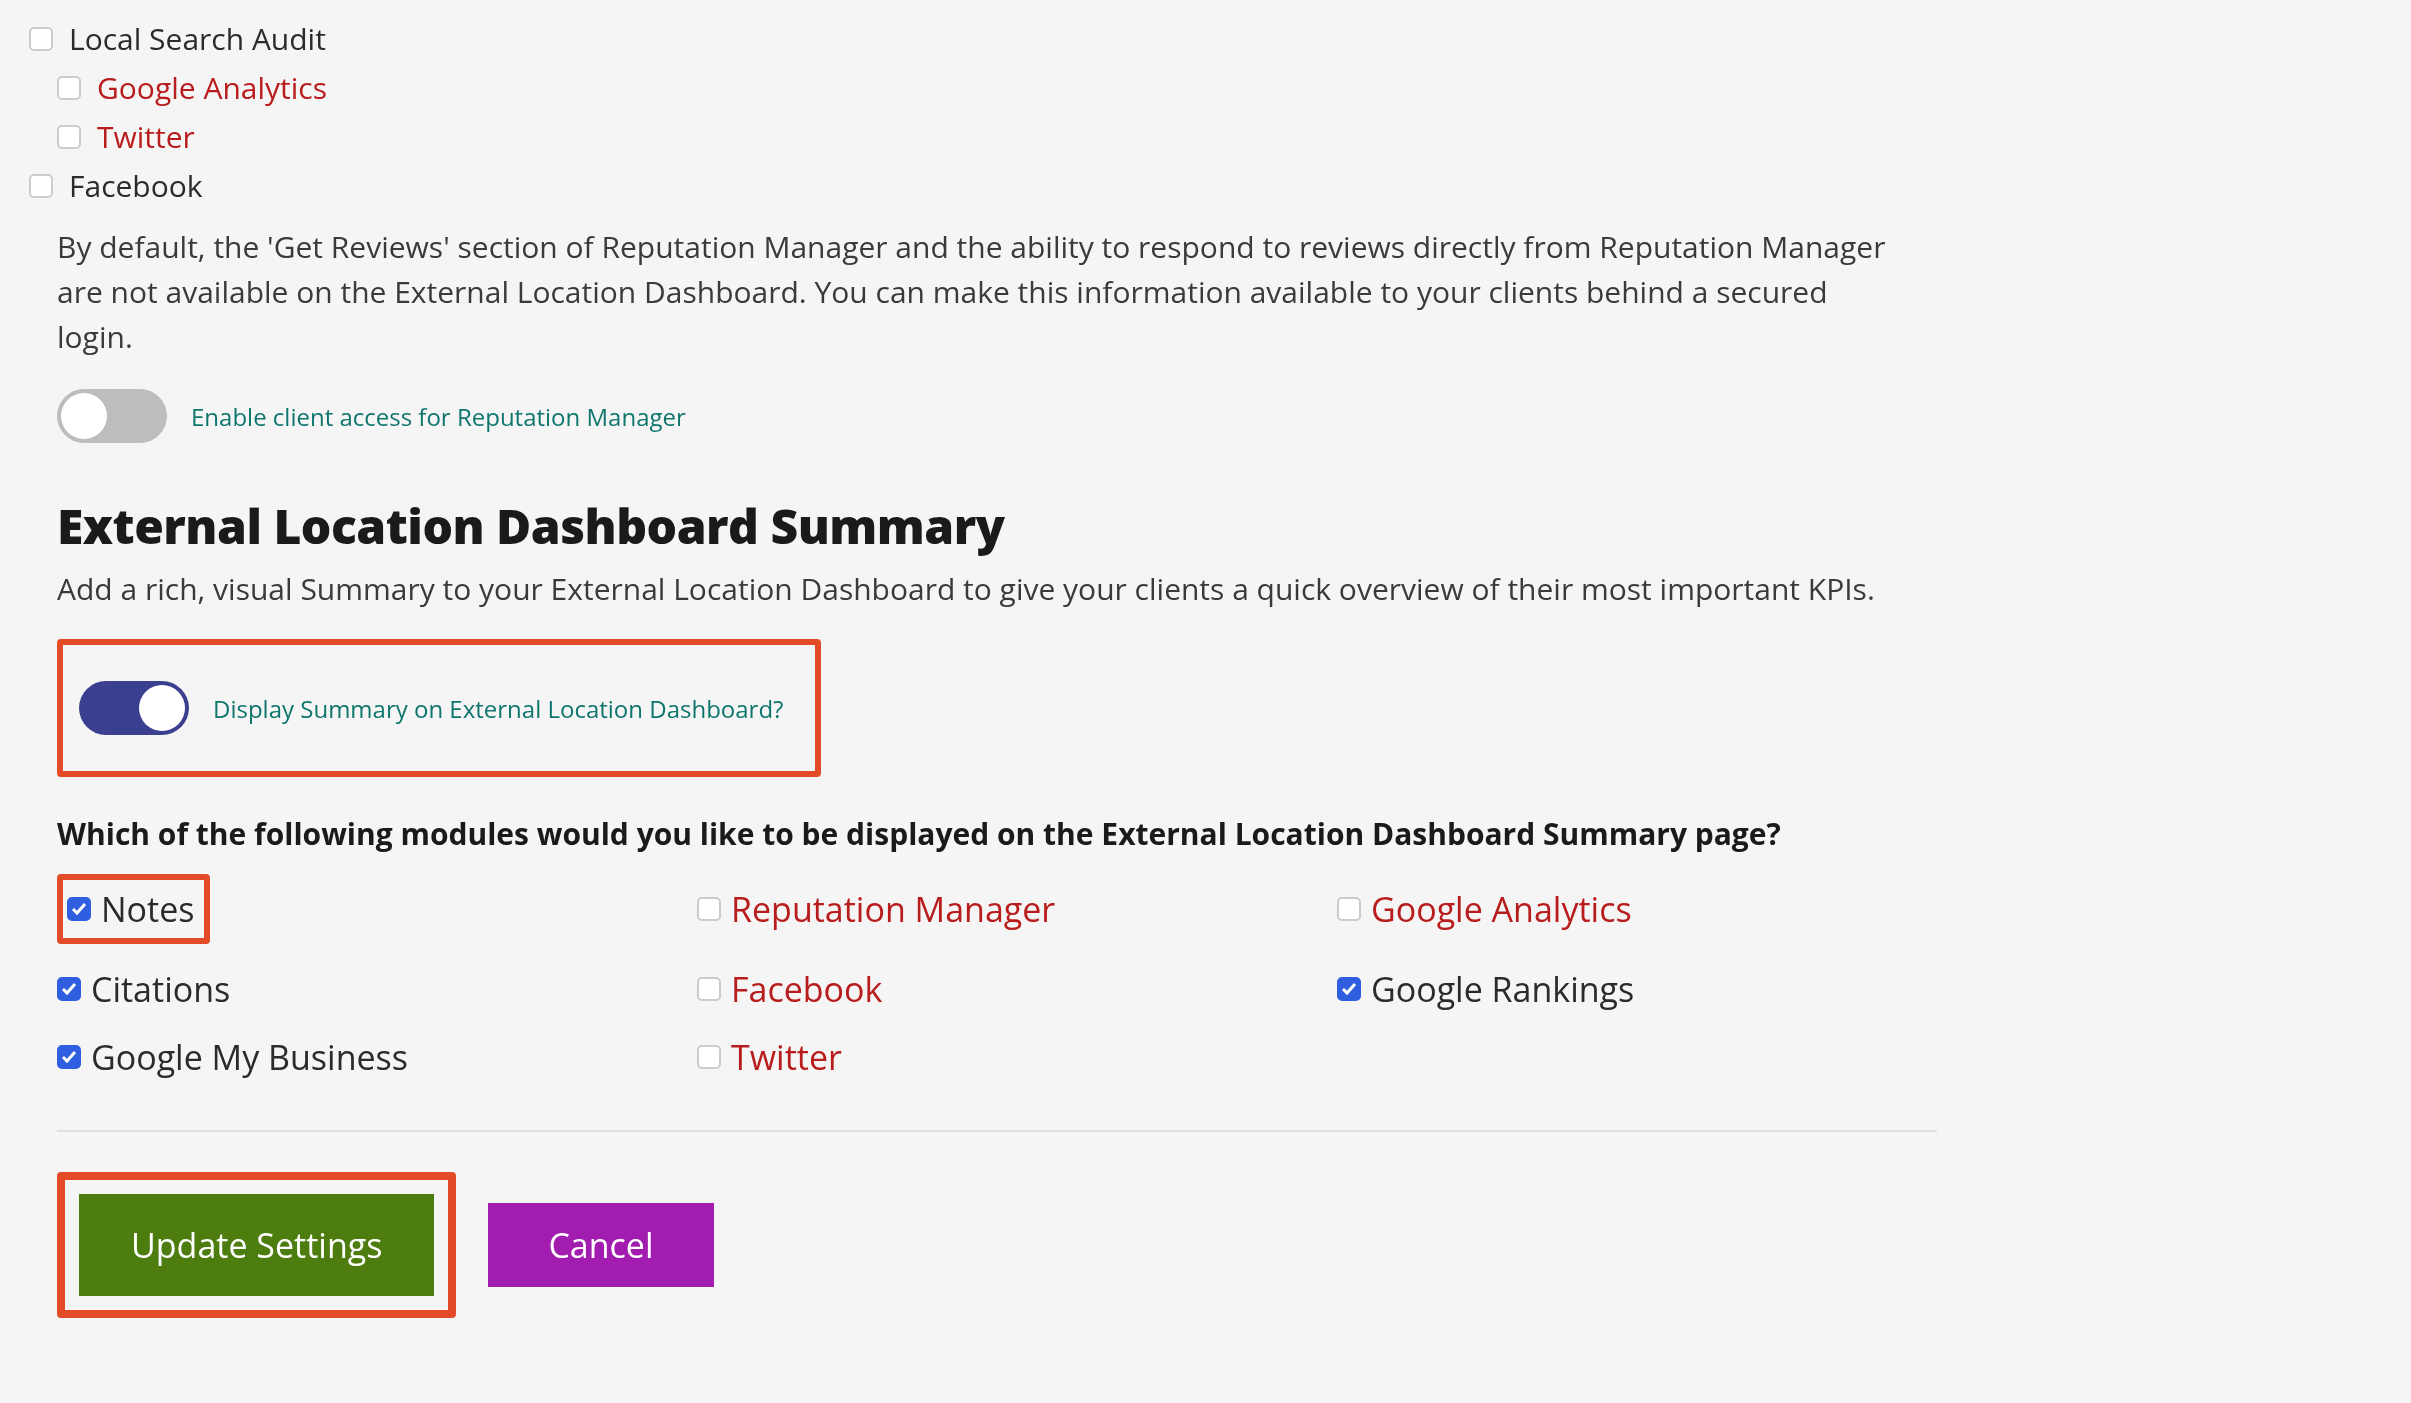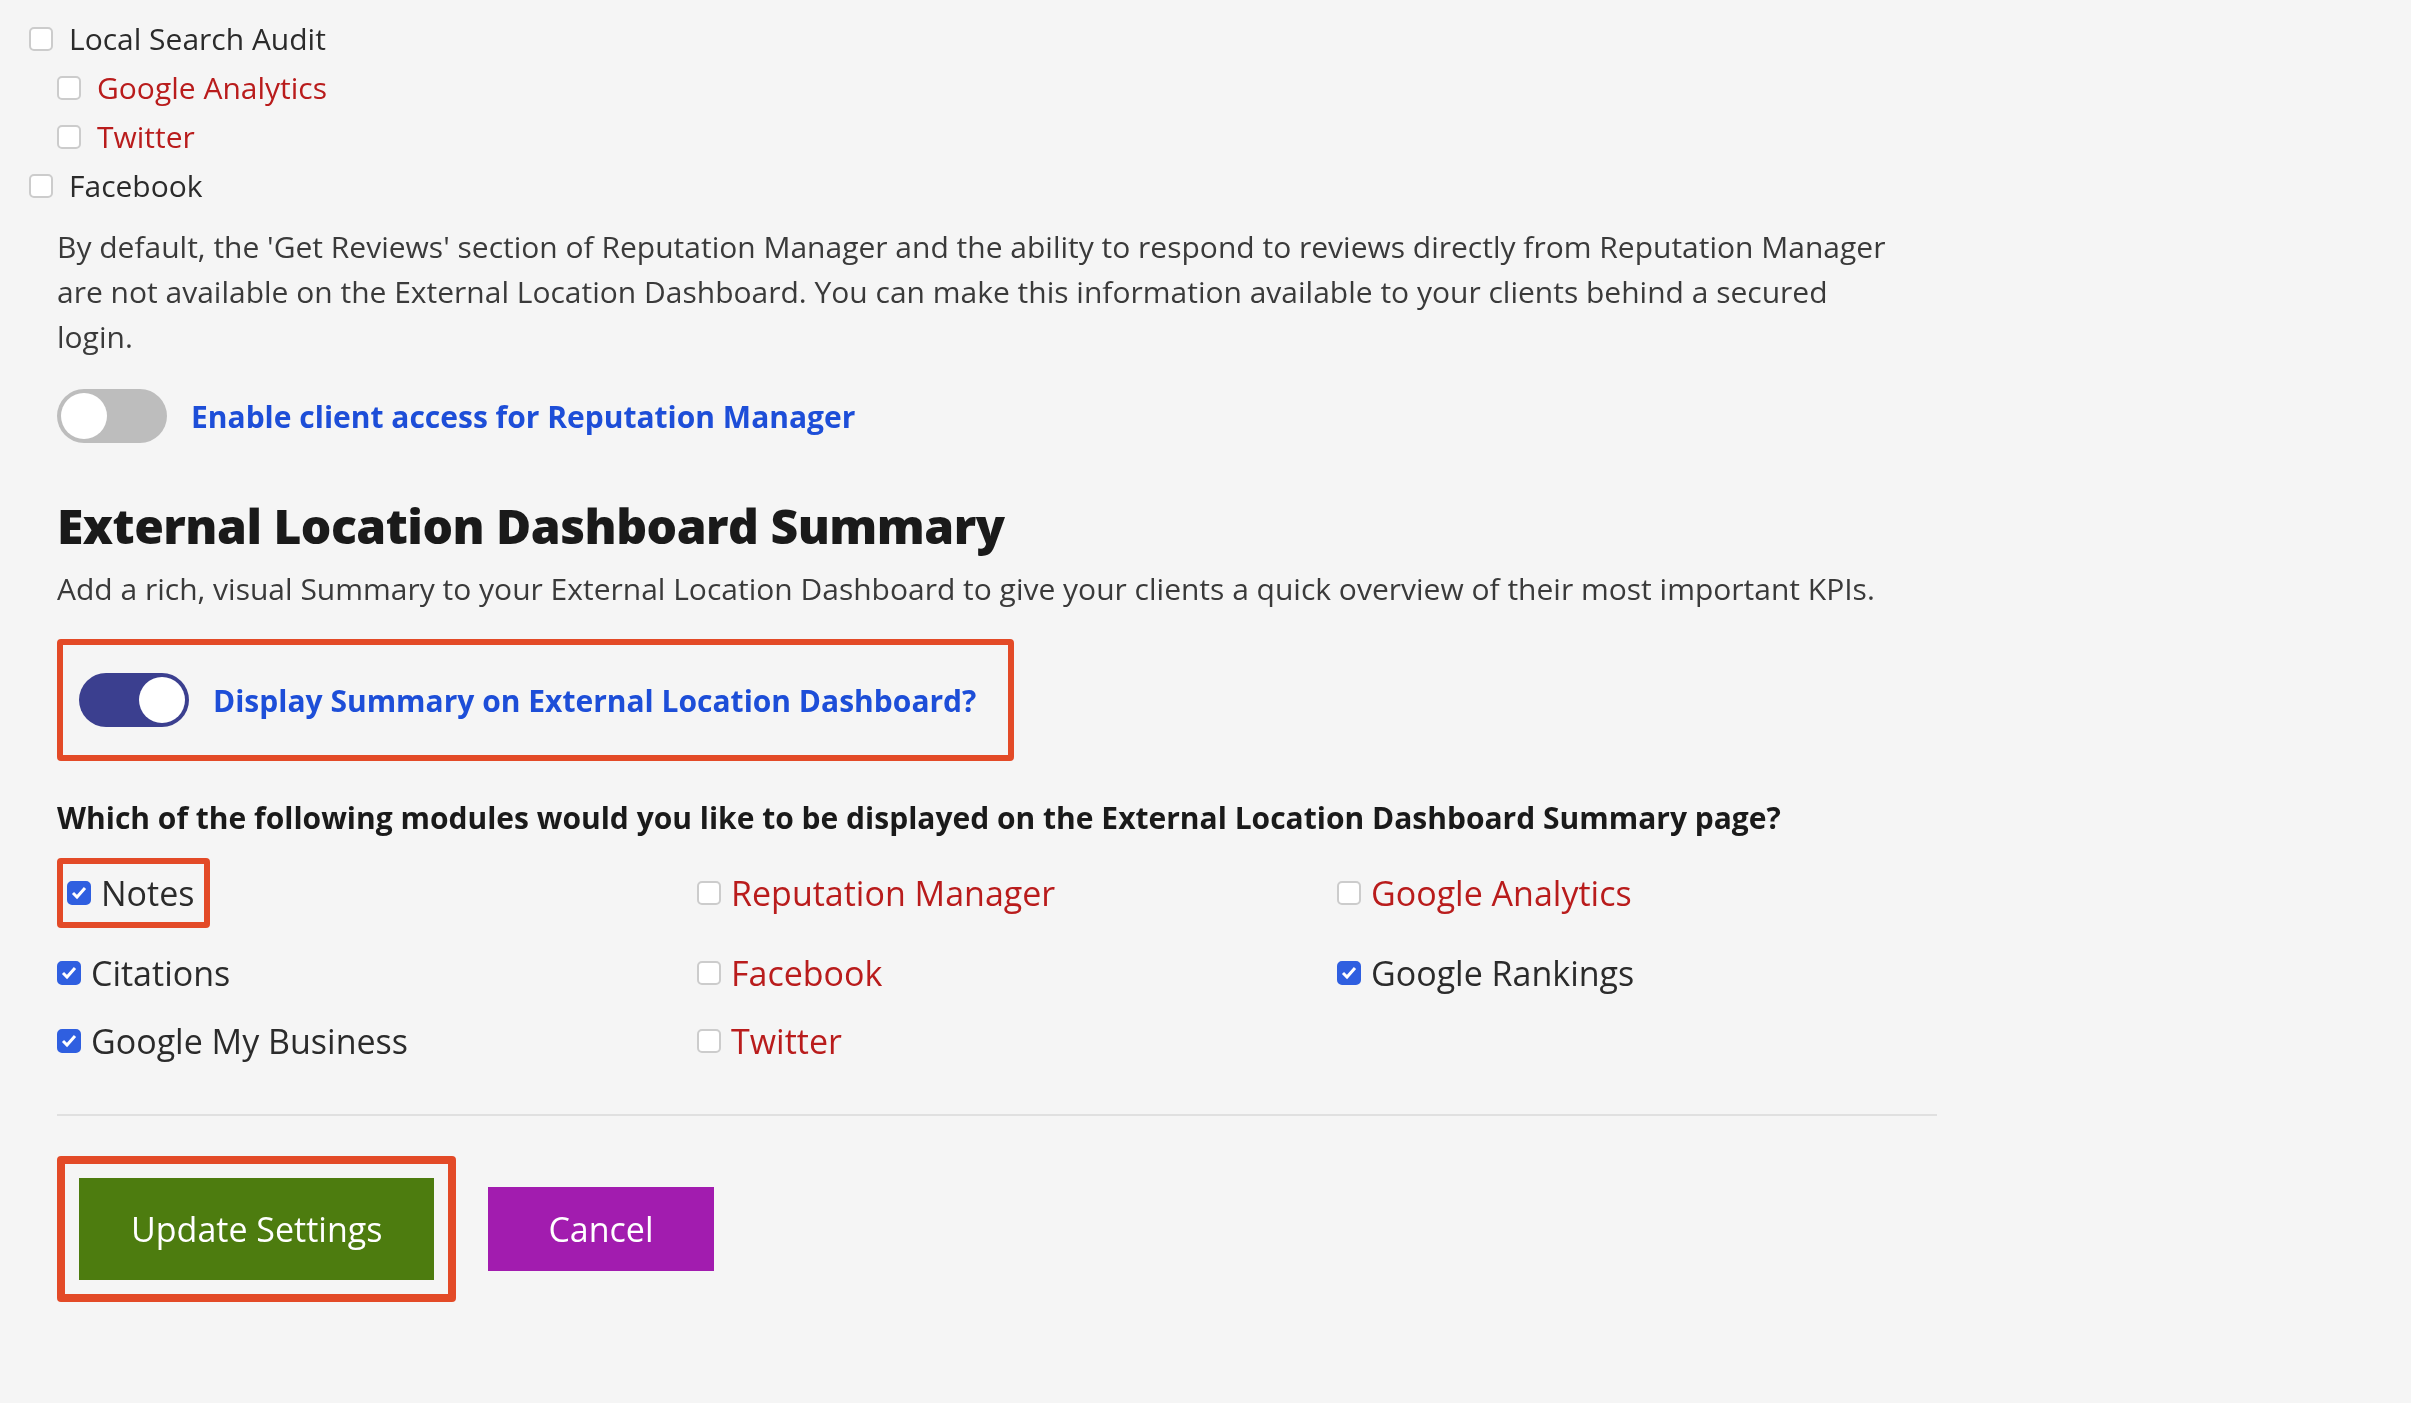--- a/index.html
+++ b/index.html
@@ -74,30 +74,29 @@
     position: absolute;
     top: 4px;
     width: 46px;
     height: 46px;
     background: #fff;
     border-radius: 50%;
   }
   .toggle.off .knob { left: 4px; }
   .toggle.on  .knob { right: 4px; }
   .toggle-label {
-    font-size: 30px;
-    color: #1d4ed8;
-    font-weight: bold;
+    font-size: 24px;
+    color: #0f766e;
   }
   .highlight-box {
     border: 6px solid #e34a27;
     border-radius: 4px;
     display: inline-flex;
     align-items: center;
-    padding: 12px 8px;
+    padding: 20px 8px;
   }
   h2.section-title {
     font-size: 48px;
     font-weight: 800;
     margin: 50px 0 10px 32px;
     color: #1a1a1a;
     letter-spacing: -0.5px;
   }
   .section-desc {
     font-size: 30px;

